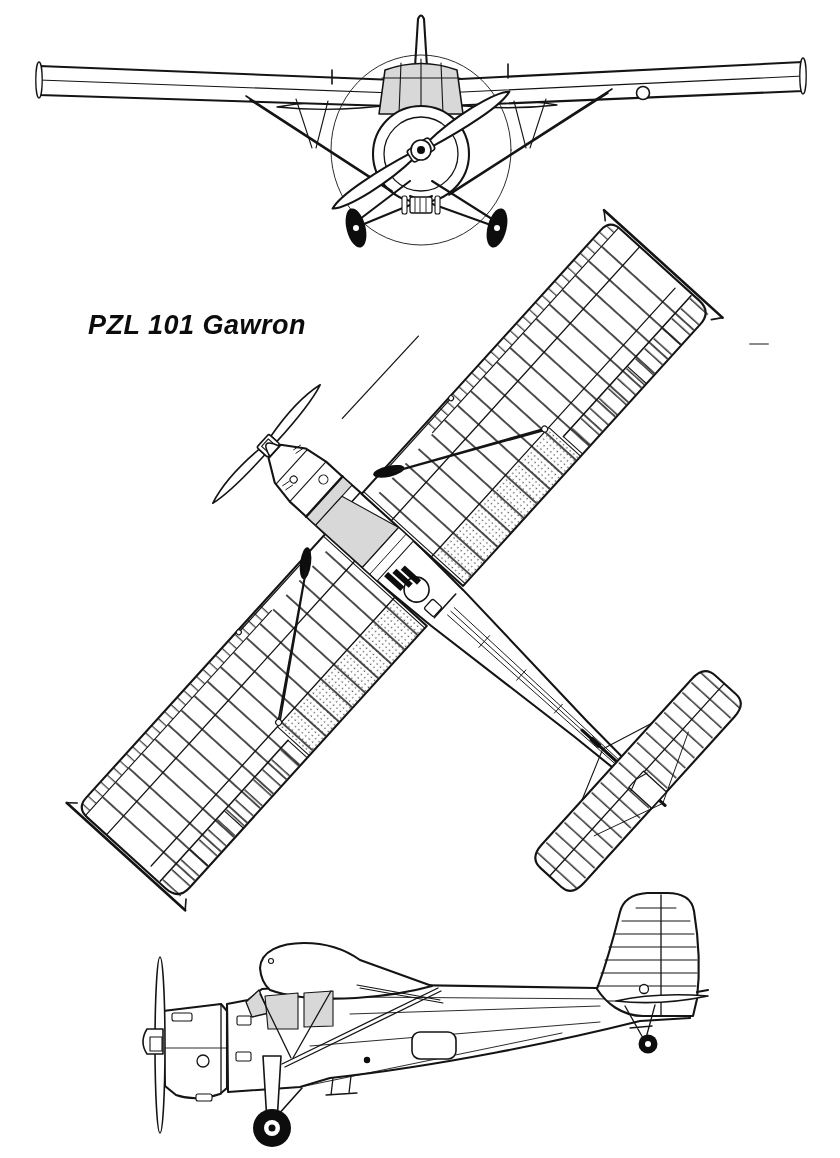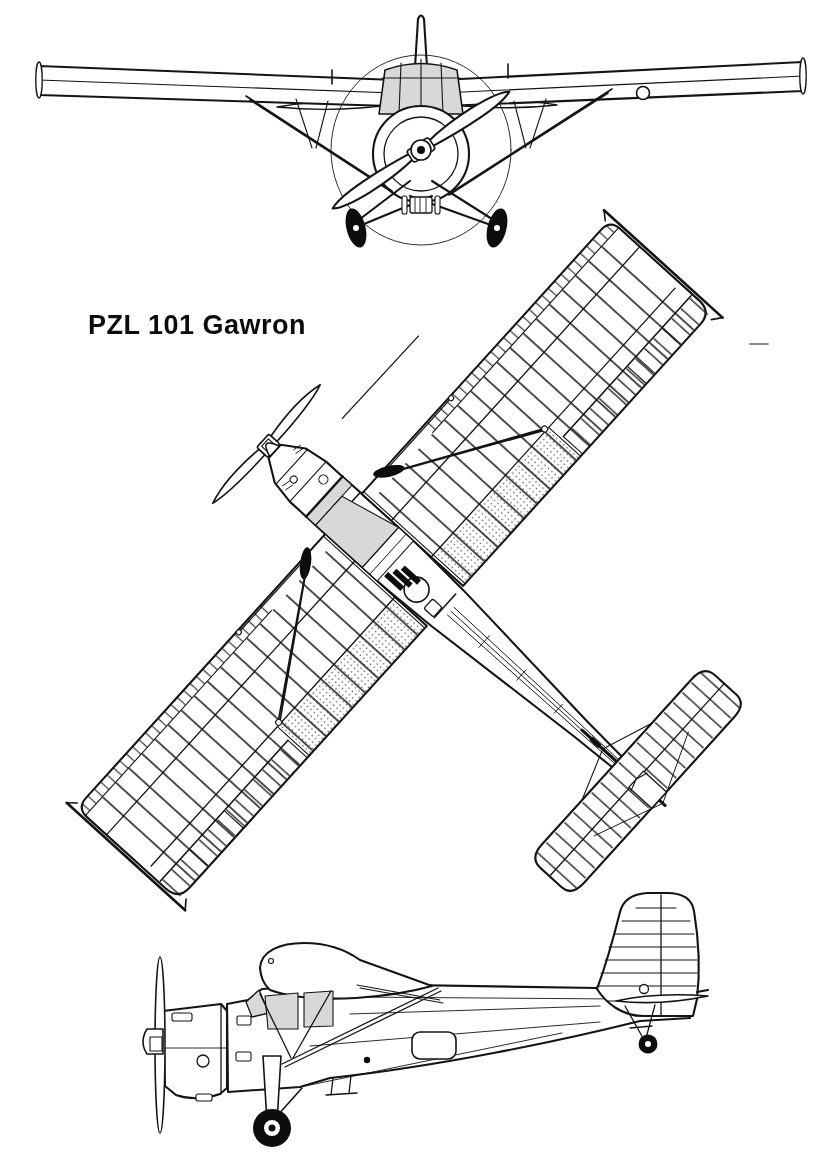--- a/index.html
+++ b/index.html
@@ -1,17 +1,17 @@
 <!DOCTYPE html>
 <html><head>
 <meta charset="utf-8">
 <style>
   html,body{margin:0;padding:0;background:#ffffff;}
   .stage{position:relative;width:840px;height:1158px;background:#ffffff;overflow:hidden;
-         font-family:"Liberation Sans",sans-serif;}
+         font-family:"Liberation Sans",sans-serif;font-style:italic;}
   .title{position:absolute;left:88px;top:310px;font-weight:bold;font-size:27px;
          letter-spacing:.5px;color:#0c0c0c;white-space:nowrap;}
   svg{position:absolute;left:0;top:0;}
   
   .ln{fill:none;stroke:#141414;}
   .wh{fill:#ffffff;stroke:#141414;}
   .gy{fill:#d8d8d8;stroke:#141414;}
   .bk{fill:#0d0d0d;stroke:none;}.w08{stroke-width:.9}.w1{stroke-width:1.1}
   .w12{stroke-width:1.3}.w15{stroke-width:1.6}.w2{stroke-width:2.1}.w25{stroke-width:2.6}.w3{stroke-width:3.2}
   svg *{stroke-linecap:round;stroke-linejoin:round;}

